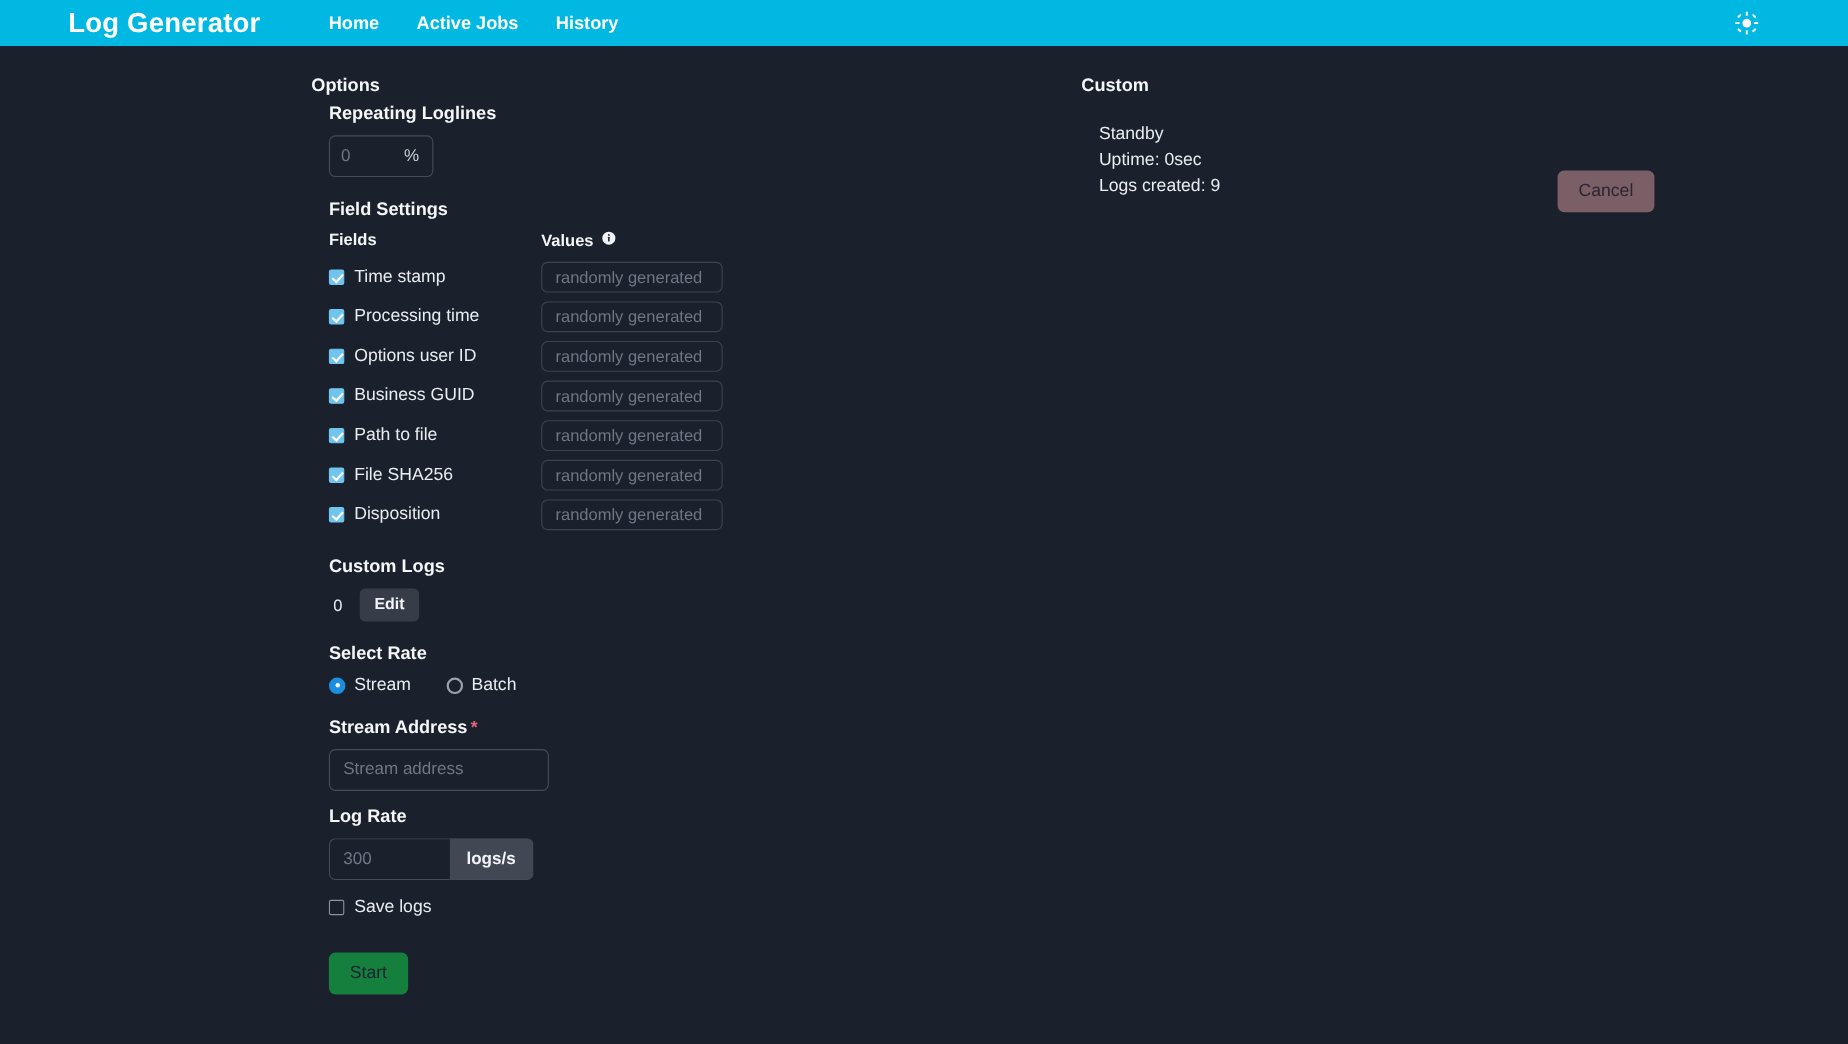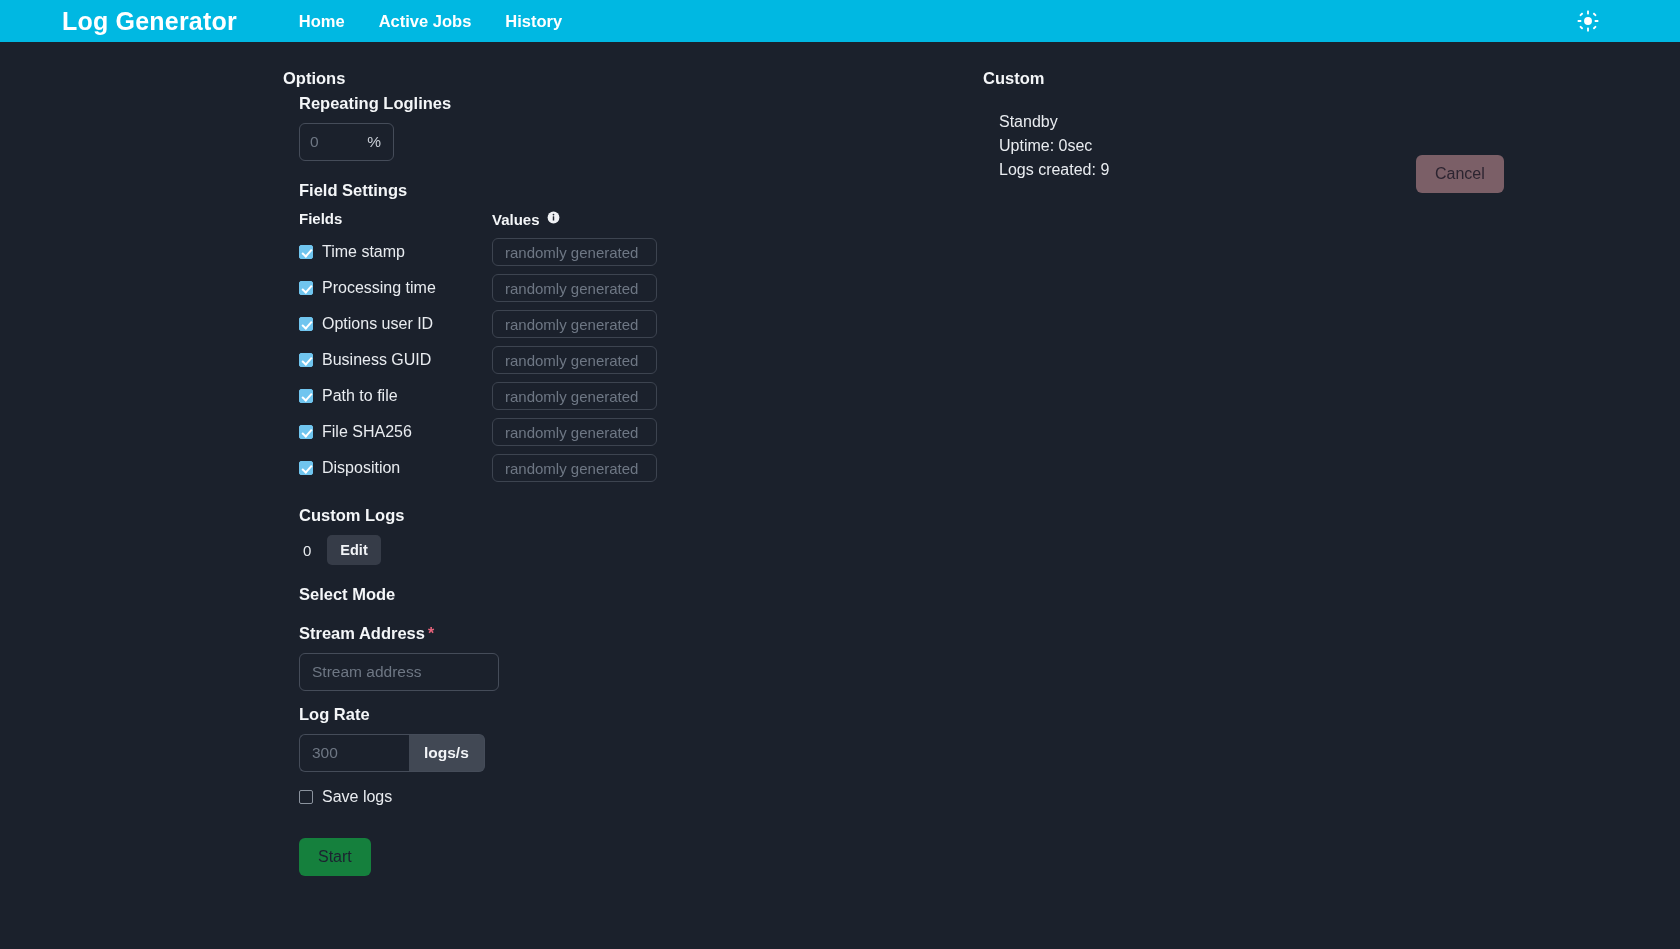--- a/index.html
+++ b/index.html
@@ -460,21 +460,31 @@
     <div class="indent-1 blk">
       <div class="h-sub">Custom Logs</div>
       <div class="custom-row">
         <span class="custom-count">0</span>
         <button class="btn-edit">Edit</button>
       </div>
     </div>
 
     
     <div class="indent-1 blk">
-      <div class="h-sub">Select Mode</div>
+      <div class="h-sub">Select Rate</div>
+    </div>
+    <div class="radio-row">
+      <label class="radio-item">
+        <input type="radio" class="rdo" name="mode" checked="" style="">
+        <span class="radio-label">Stream</span>
+      </label>
+      <label class="radio-item">
+        <input type="radio" class="rdo" name="mode" style="">
+        <span class="radio-label">Batch</span>
+      </label>
     </div>
 
     
     <div class="indent-1 blk">
       <div class="h-sub">
         <span>Stream Address</span><span class="req-star">*</span>
       </div>
     </div>
     <input class="inp stream-input" type="text" placeholder="Stream address" style="">
 

